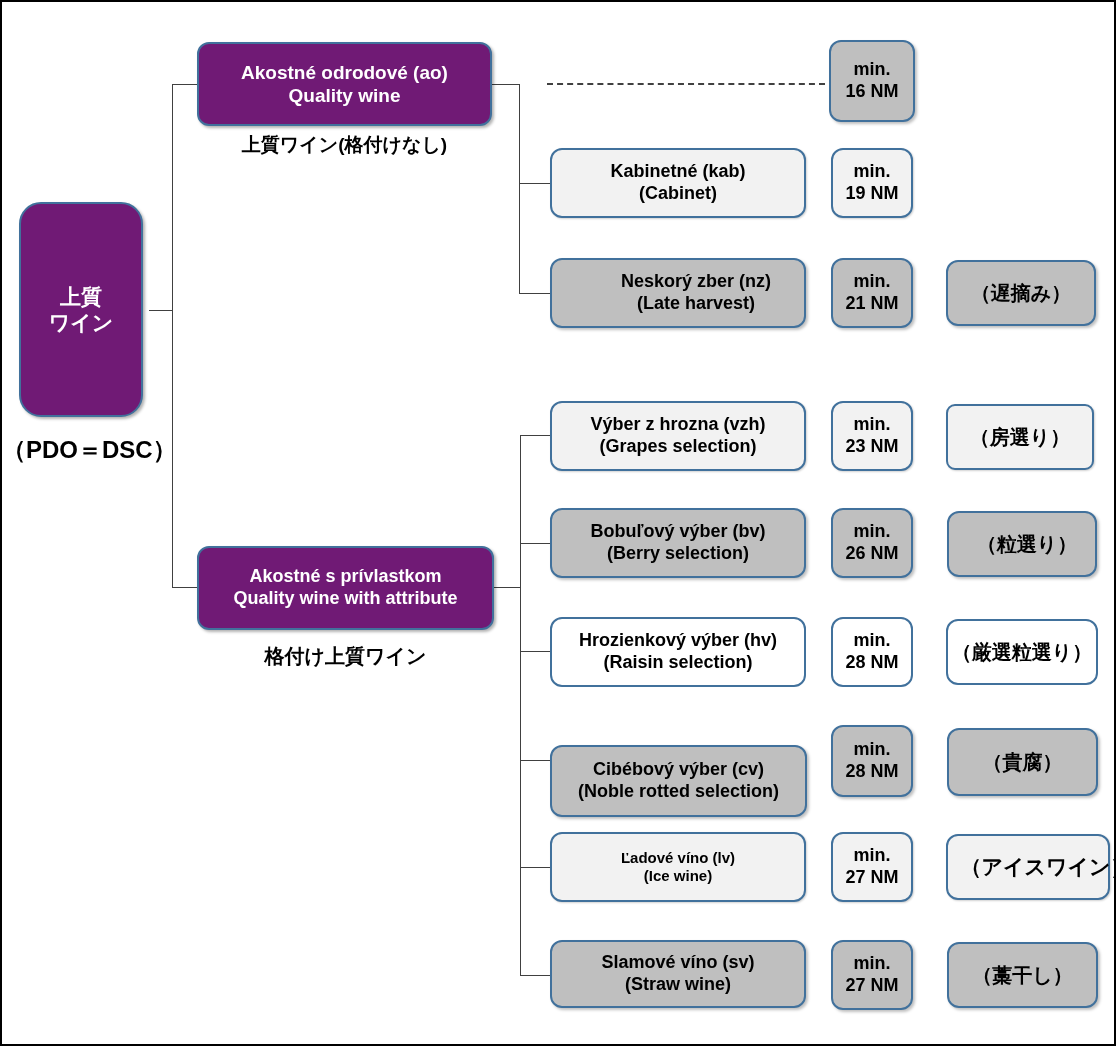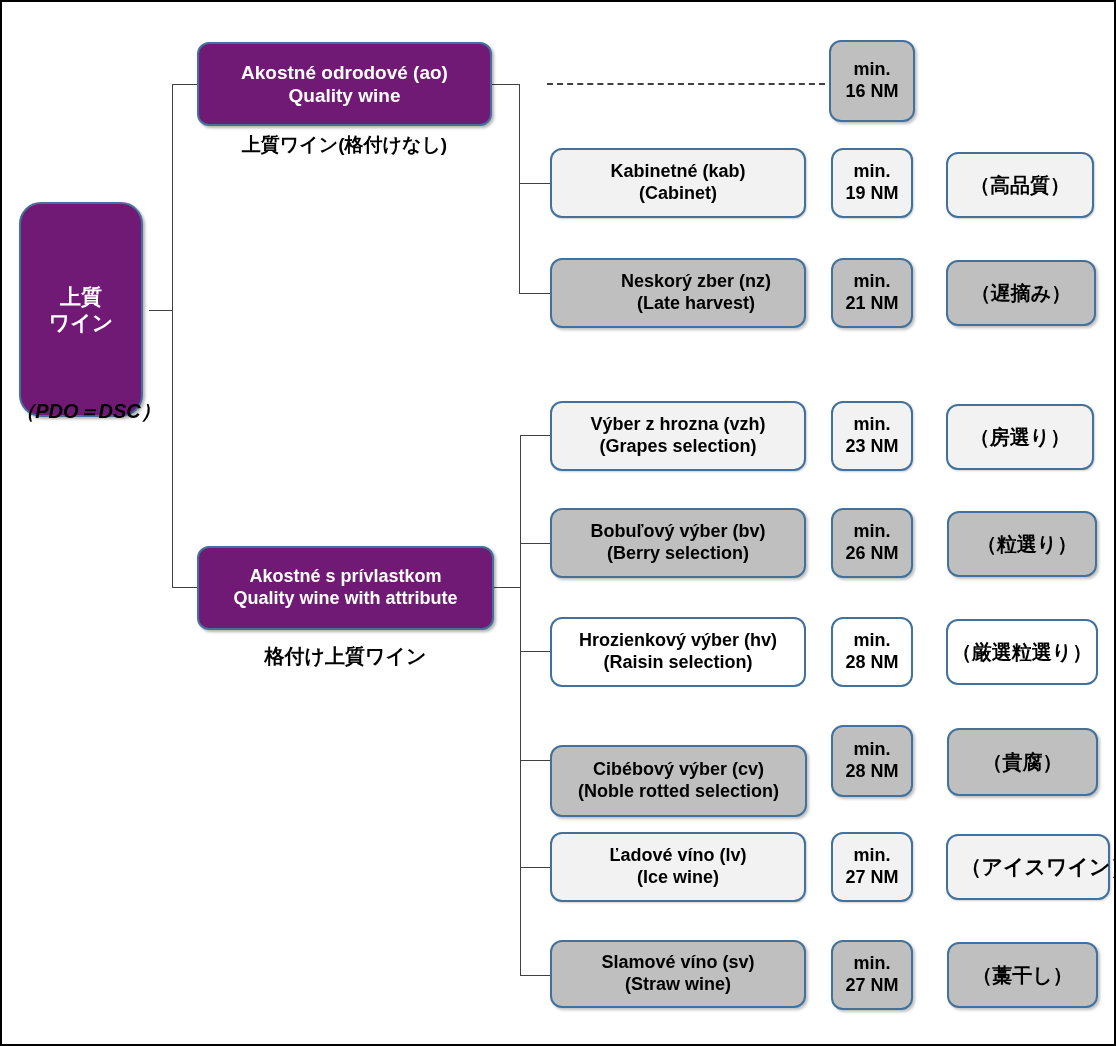--- a/index.html
+++ b/index.html
@@ -96,21 +96,21 @@
   <div class="hline" style="left:518px; top:541px; width:30px;"></div>
   <div class="hline" style="left:518px; top:649px; width:30px;"></div>
   <div class="hline" style="left:518px; top:758px; width:30px;"></div>
   <div class="hline" style="left:518px; top:865px; width:30px;"></div>
   <div class="hline" style="left:518px; top:973px; width:30px;"></div>
 
   <div class="node fill-dark" style="left:17px; top:200px; width:124px; height:215px; font-size:21px; border-radius:22px;">
     <span class="ln">上質</span>
     <span class="ln">ワイン</span>
   </div>
-  <div class="caption" style="left:0px; top:396px; width:172px; font-size:20px;font-style:italic;">（PDO＝DSC）</div>
+  <div class="caption" style="left:0px; top:432px; width:172px; font-size:24px;">（PDO＝DSC）</div>
 
   <div class="node fill-dark" style="left:195px; top:40px; width:295px; height:84px; font-size:19px;">
     <span class="ln">Akostné odrodové (ao)</span>
     <span class="ln">Quality wine</span>
   </div>
   <div class="caption" style="left:195px; top:130px; width:295px; font-size:19px;">上質ワイン(格付けなし)</div>
 
   <div class="node fill-dark" style="left:195px; top:544px; width:297px; height:84px; font-size:18px;">
     <span class="ln">Akostné s prívlastkom</span>
     <span class="ln">Quality wine with attribute</span>
@@ -123,23 +123,20 @@
   </div>
 
   <div class="node fill-light" style="left:548px; top:146px; width:256px; height:70px; font-size:18px;">
     <span class="ln">Kabinetné (kab)</span>
     <span class="ln">(Cabinet)</span>
   </div>
   <div class="node fill-light" style="left:829px; top:146px; width:82px; height:70px; font-size:18px;">
     <span class="ln">min.</span>
     <span class="ln">19 NM</span>
   </div>
-  <div class="node fill-light" style="left:944px; top:150px; width:148px; height:66px; font-size:20px;">
-    <span class="ln">（高品質）</span>
-  </div>
 
   <div class="node fill-gray" style="left:548px; top:256px; width:256px; height:70px; font-size:18px;padding-left:36px;">
     <span class="ln">Neskorý zber (nz)</span>
     <span class="ln">(Late harvest)</span>
   </div>
   <div class="node fill-gray" style="left:829px; top:256px; width:82px; height:70px; font-size:18px;">
     <span class="ln">min.</span>
     <span class="ln">21 NM</span>
   </div>
   <div class="node fill-gray" style="left:944px; top:258px; width:150px; height:66px; font-size:20px;">
@@ -147,21 +144,21 @@
   </div>
 
   <div class="node fill-light" style="left:548px; top:399px; width:256px; height:70px; font-size:18px;">
     <span class="ln">Výber z hrozna (vzh)</span>
     <span class="ln">(Grapes selection)</span>
   </div>
   <div class="node fill-light" style="left:829px; top:399px; width:82px; height:70px; font-size:18px;">
     <span class="ln">min.</span>
     <span class="ln">23 NM</span>
   </div>
-  <div class="node fill-light" style="left:944px; top:402px; width:148px; height:66px; font-size:20px;">
+  <div class="node fill-light" style="left:944px; top:402px; width:148px; height:66px; font-size:20px;border-radius:9px;">
     <span class="ln">（房選り）</span>
   </div>
 
   <div class="node fill-gray" style="left:548px; top:506px; width:256px; height:70px; font-size:18px;">
     <span class="ln">Bobuľový výber (bv)</span>
     <span class="ln">(Berry selection)</span>
   </div>
   <div class="node fill-gray" style="left:829px; top:506px; width:82px; height:70px; font-size:18px;">
     <span class="ln">min.</span>
     <span class="ln">26 NM</span>
@@ -187,21 +184,21 @@
     <span class="ln">(Noble rotted selection)</span>
   </div>
   <div class="node fill-gray" style="left:829px; top:723px; width:82px; height:72px; font-size:18px;">
     <span class="ln">min.</span>
     <span class="ln">28 NM</span>
   </div>
   <div class="node fill-gray" style="left:945px; top:726px; width:151px; height:68px; font-size:20px;">
     <span class="ln">（貴腐）</span>
   </div>
 
-  <div class="node fill-light" style="left:548px; top:830px; width:256px; height:70px; font-size:18px;text-align:center;">
+  <div class="node fill-light" style="left:548px; top:830px; width:256px; height:70px; font-size:15px;text-align:center;">
     <span class="ln">Ľadové víno (lv)</span>
     <span class="ln">(Ice wine)</span>
   </div>
   <div class="node fill-light" style="left:829px; top:830px; width:82px; height:70px; font-size:18px;">
     <span class="ln">min.</span>
     <span class="ln">27 NM</span>
   </div>
   <div class="node fill-light" style="left:944px; top:832px; width:164px; height:66px; font-size:21px;padding-left:36px;">
     <span class="ln">（アイスワイン）</span>
   </div>

